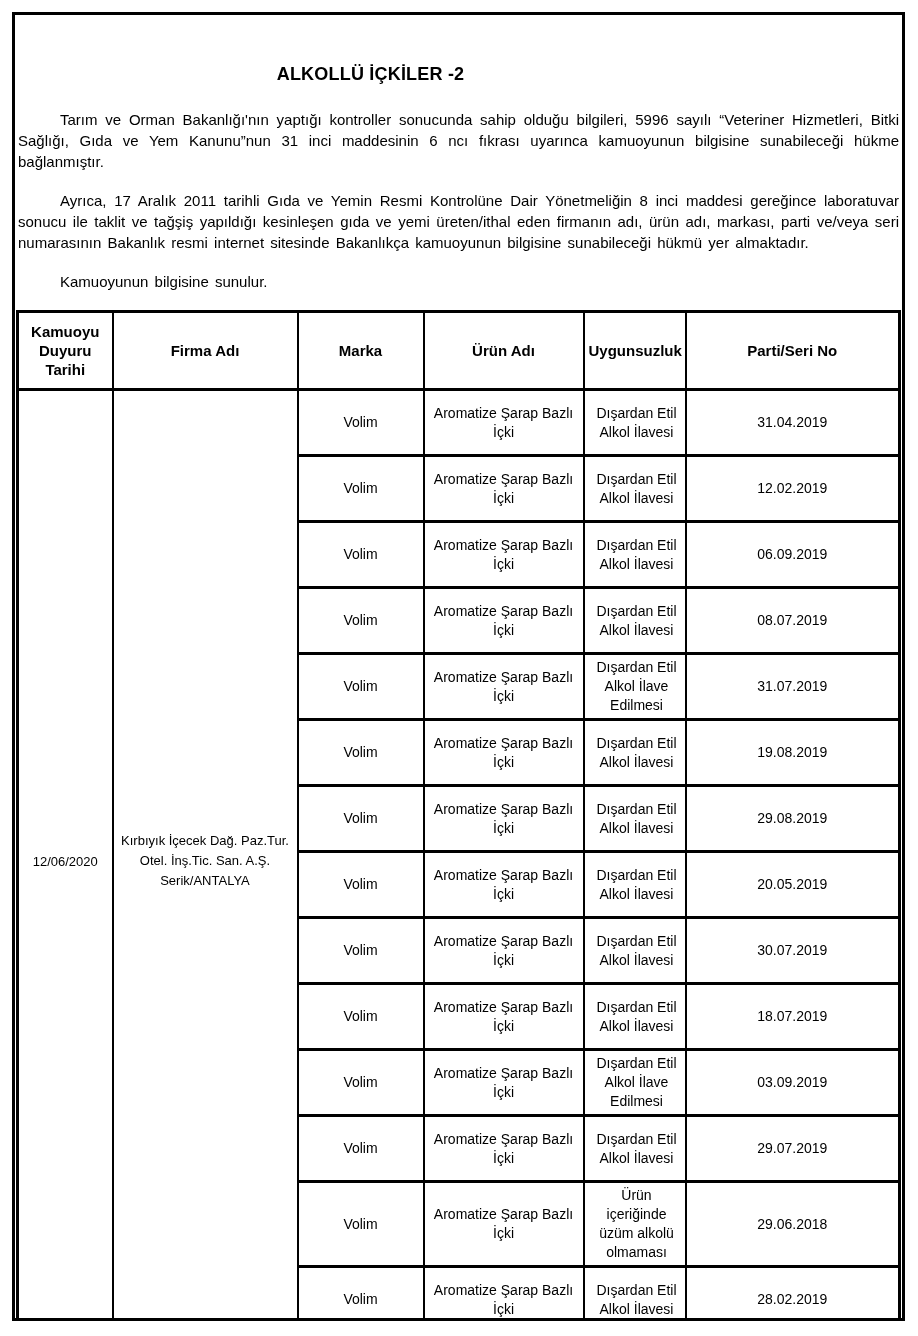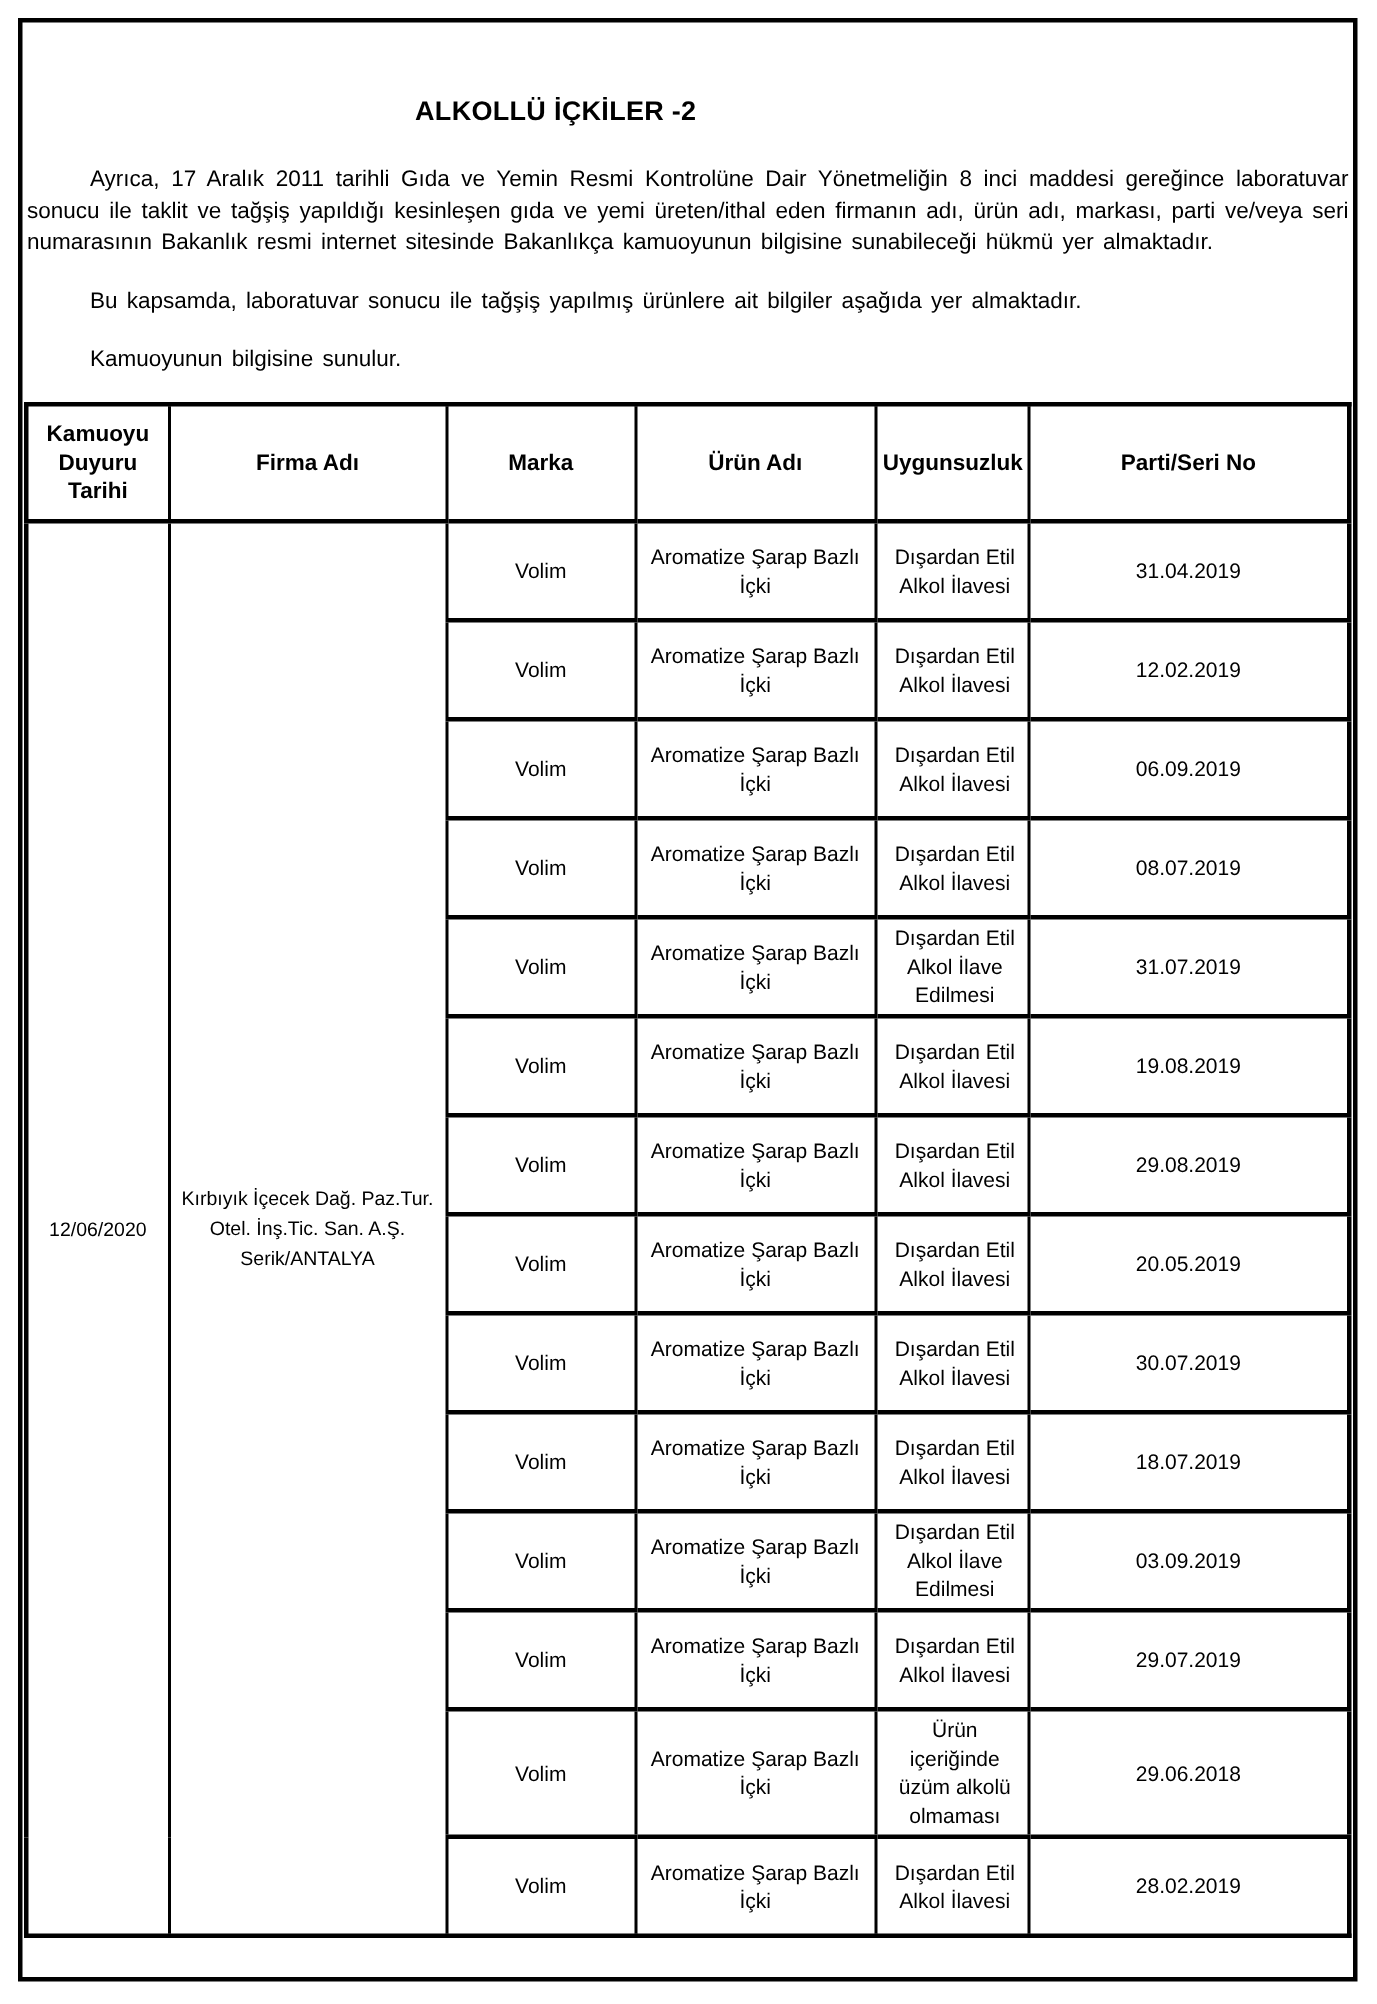--- a/index.html
+++ b/index.html
@@ -73,22 +73,22 @@
   col.c-batch { width:auto; }
 </style>
 </head>
 <body>
 
 <div class="page">
   <div class="frame">
 
     <h1 class="doc-title">ALKOLLÜ İÇKİLER -2</h1>
 
+    <p class="para">Tarım ve Orman Bakanlığı'nın yaptığı kontroller sonucunda sahip olduğu bilgileri, 5996 sayılı “Veteriner Hizmetleri, Bitki Sağlığı, Gıda ve Yem Kanunu”nun 31 inci maddesinin 6 ncı fıkrası uyarınca kamuoyunun bilgisine sunabileceği hükme bağlanmıştır.</p>
     <p class="para">Ayrıca, 17 Aralık 2011 tarihli Gıda ve Yemin Resmi Kontrolüne Dair Yönetmeliğin 8 inci maddesi gereğince laboratuvar sonucu ile taklit ve tağşiş yapıldığı kesinleşen gıda ve yemi üreten/ithal eden firmanın adı, ürün adı, markası, parti ve/veya seri numarasının Bakanlık resmi internet sitesinde Bakanlıkça kamuoyunun bilgisine sunabileceği hükmü yer almaktadır.</p>
-    <p class="para">Bu kapsamda, laboratuvar sonucu ile tağşiş yapılmış ürünlere ait bilgiler aşağıda yer almaktadır.</p>
     <p class="para">Kamuoyunun bilgisine sunulur.</p>
 
     <table class="violations">
       <colgroup>
         <col class="c-date">
           <col class="c-firm">
           <col class="c-brand">
         <col class="c-prod">
           <col class="c-nc">
           <col class="c-batch">

